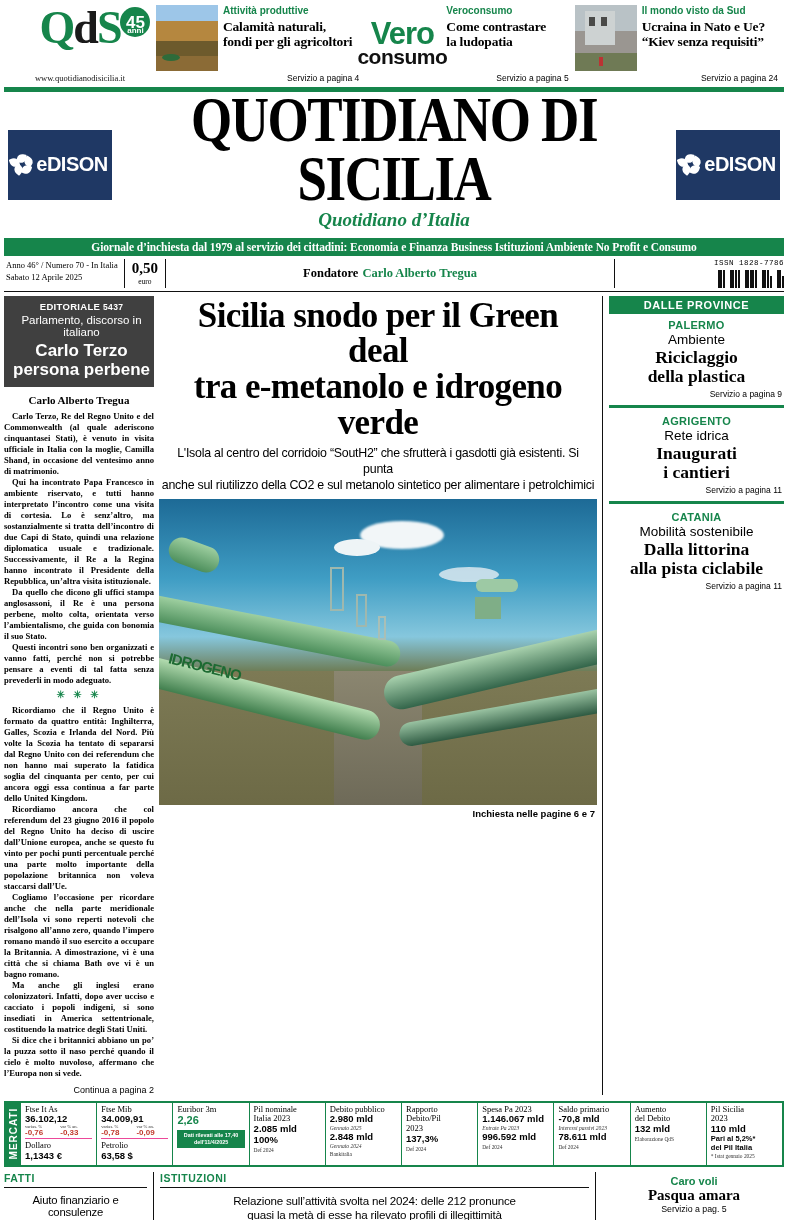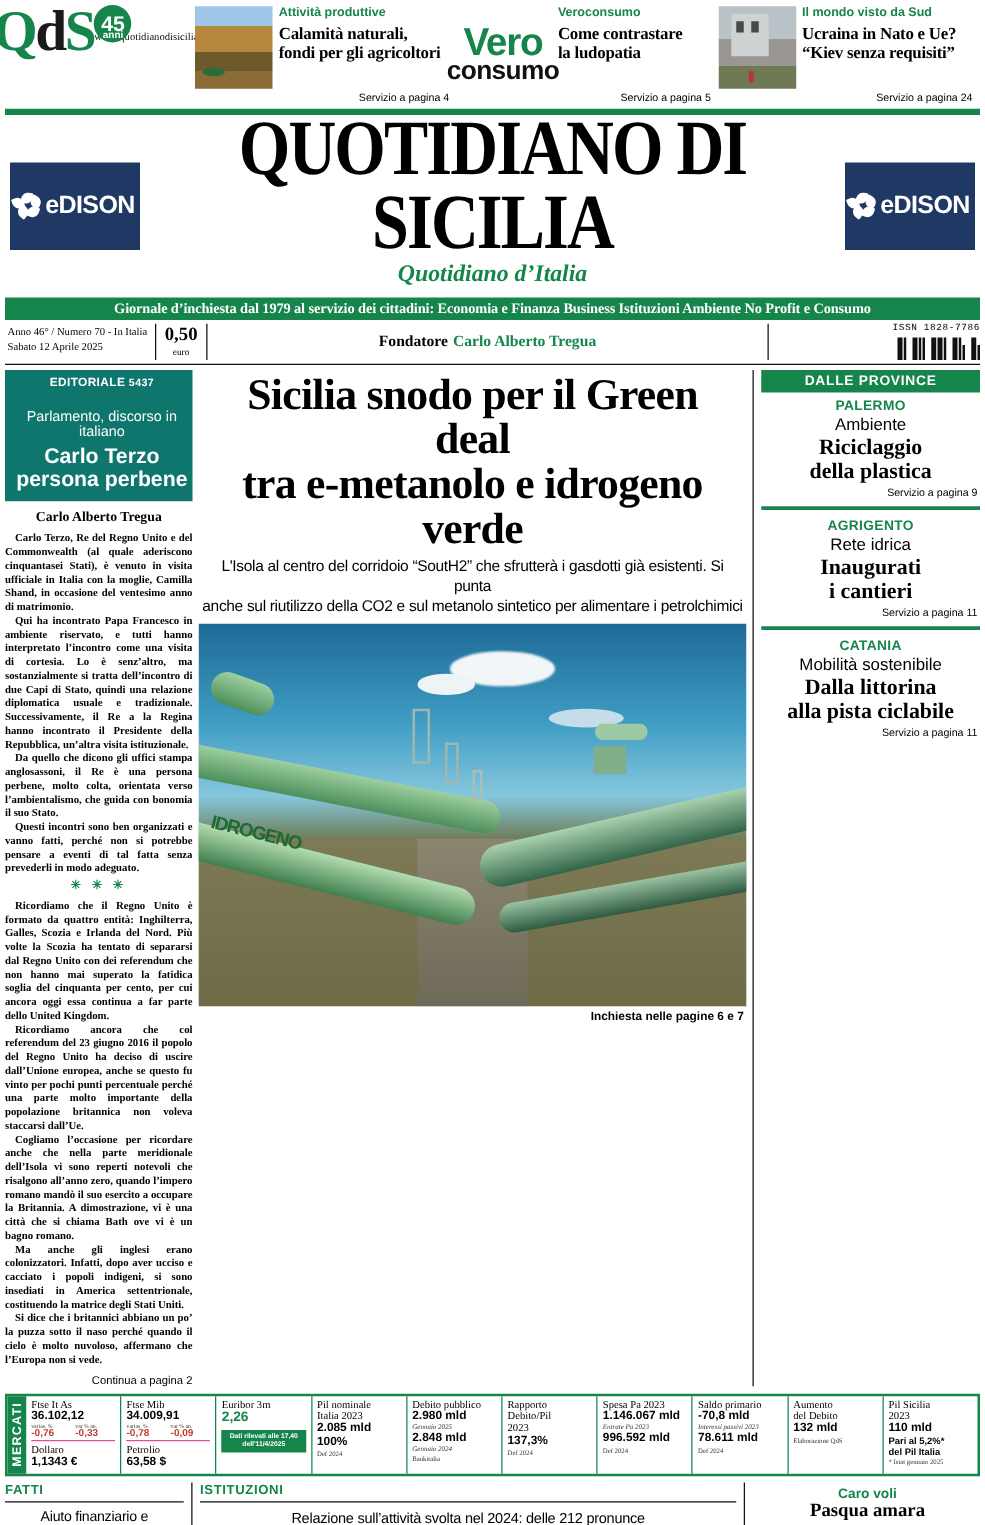--- a/index.html
+++ b/index.html
@@ -6,21 +6,21 @@
   html,body{ background:#fff; }
   body {
     width:788px; height:1220px;
     font-family:"Liberation Sans", sans-serif;
     color:#000; overflow:hidden; position:relative;
   }
   .page { width:788px; height:1220px; position:relative; padding:0 4px; }
 
   
   .teaser-strip{ display:flex; height:86px; align-items:stretch; padding-top:2px; }
-  .qds-logo{ width:152px; display:flex; justify-content:center; align-items:flex-start; }
+  .qds-logo{ width:152px; display:flex; flex-direction:column; justify-content:center; align-items:center; }
   .qds-word{ position:relative; font-family:"Liberation Serif", serif; font-weight:bold; font-size:46px; color:#16854b; letter-spacing:-2px; line-height:1; }
   .qds-word .d{ color:#1a1a1a; }
   .qds-45{ position:absolute; right:-30px; top:2px; width:30px; height:30px; border-radius:50%; background:#16854b; color:#fff; font-size:17px; font-family:"Liberation Sans",sans-serif; display:flex; align-items:center; justify-content:center; letter-spacing:0; }
   .qds-45 em{ font-style:normal; font-size:8px; position:absolute; bottom:2px; left:0; width:100%; text-align:center; }
   .qds-url{ font-size:8.5px; font-family:"Liberation Serif",serif; margin-top:22px; color:#111; }
 
   .teaser{ display:flex; gap:5px; padding:3px 6px 3px 0; flex:1; }
   .teaser + .teaser{ }
   .teaser-thumb{ width:62px; height:66px; flex:none; background:#9aa; overflow:hidden; position:relative; }
   .teaser-body{ flex:1; display:flex; flex-direction:column; }
@@ -68,24 +68,24 @@
   .barcode i.s{ height:12px; }
   .barcode i.g{ background:transparent; width:3px; }
 
   
   .main{ display:flex; gap:5px; padding-top:4px; }
   .col-left{ width:150px; flex:none; }
   .col-mid{ flex:1; }
   .col-right{ width:182px; flex:none; border-left:1.5px solid #111; padding-left:6px; }
 
   
-  .edit-box{ background:#0f766e; color:#fff; text-align:center; padding:5px 4px 8px 9px; }
+  .edit-box{ background:#404040; color:#fff; text-align:center; padding:5px 4px 8px 9px; }
   .edit-kicker{ font-size:9.5px; font-weight:bold; letter-spacing:.3px; }
   .edit-kicker b{ font-size:8.5px; }
-  .edit-sub{ font-size:11.5px; margin-top:16px; }
+  .edit-sub{ font-size:11.5px; margin-top:2px; }
   .edit-title{ font-size:17px; font-weight:bold; line-height:1.12; margin-top:3px; }
   .edit-author{ text-align:center; font-family:"Liberation Serif",serif; font-weight:bold; font-size:11px; padding:7px 0 5px 0; }
   .edit-body{ font-family:"Liberation Serif",serif; font-size:8.6px; line-height:1.28; text-align:justify; font-weight:bold; }
   .edit-body p{ text-indent:8px; margin-bottom:0; }
   .stars{ text-align:center; color:#16854b; font-size:10px; letter-spacing:3px; padding:3px 0; }
   .continua{ text-align:right; font-family:"Liberation Sans",sans-serif; font-size:9px; padding-top:6px; }
 
   
   .lead-head{ font-family:"Liberation Serif",serif; font-weight:bold; font-size:35px; line-height:1.02; text-align:center; letter-spacing:-.6px; padding:2px 6px 0 6px; }
   .lead-deck{ font-family:"Liberation Sans",sans-serif; font-size:12.4px; line-height:1.26; text-align:center; padding:6px 2px 6px 2px; letter-spacing:-.25px; }

